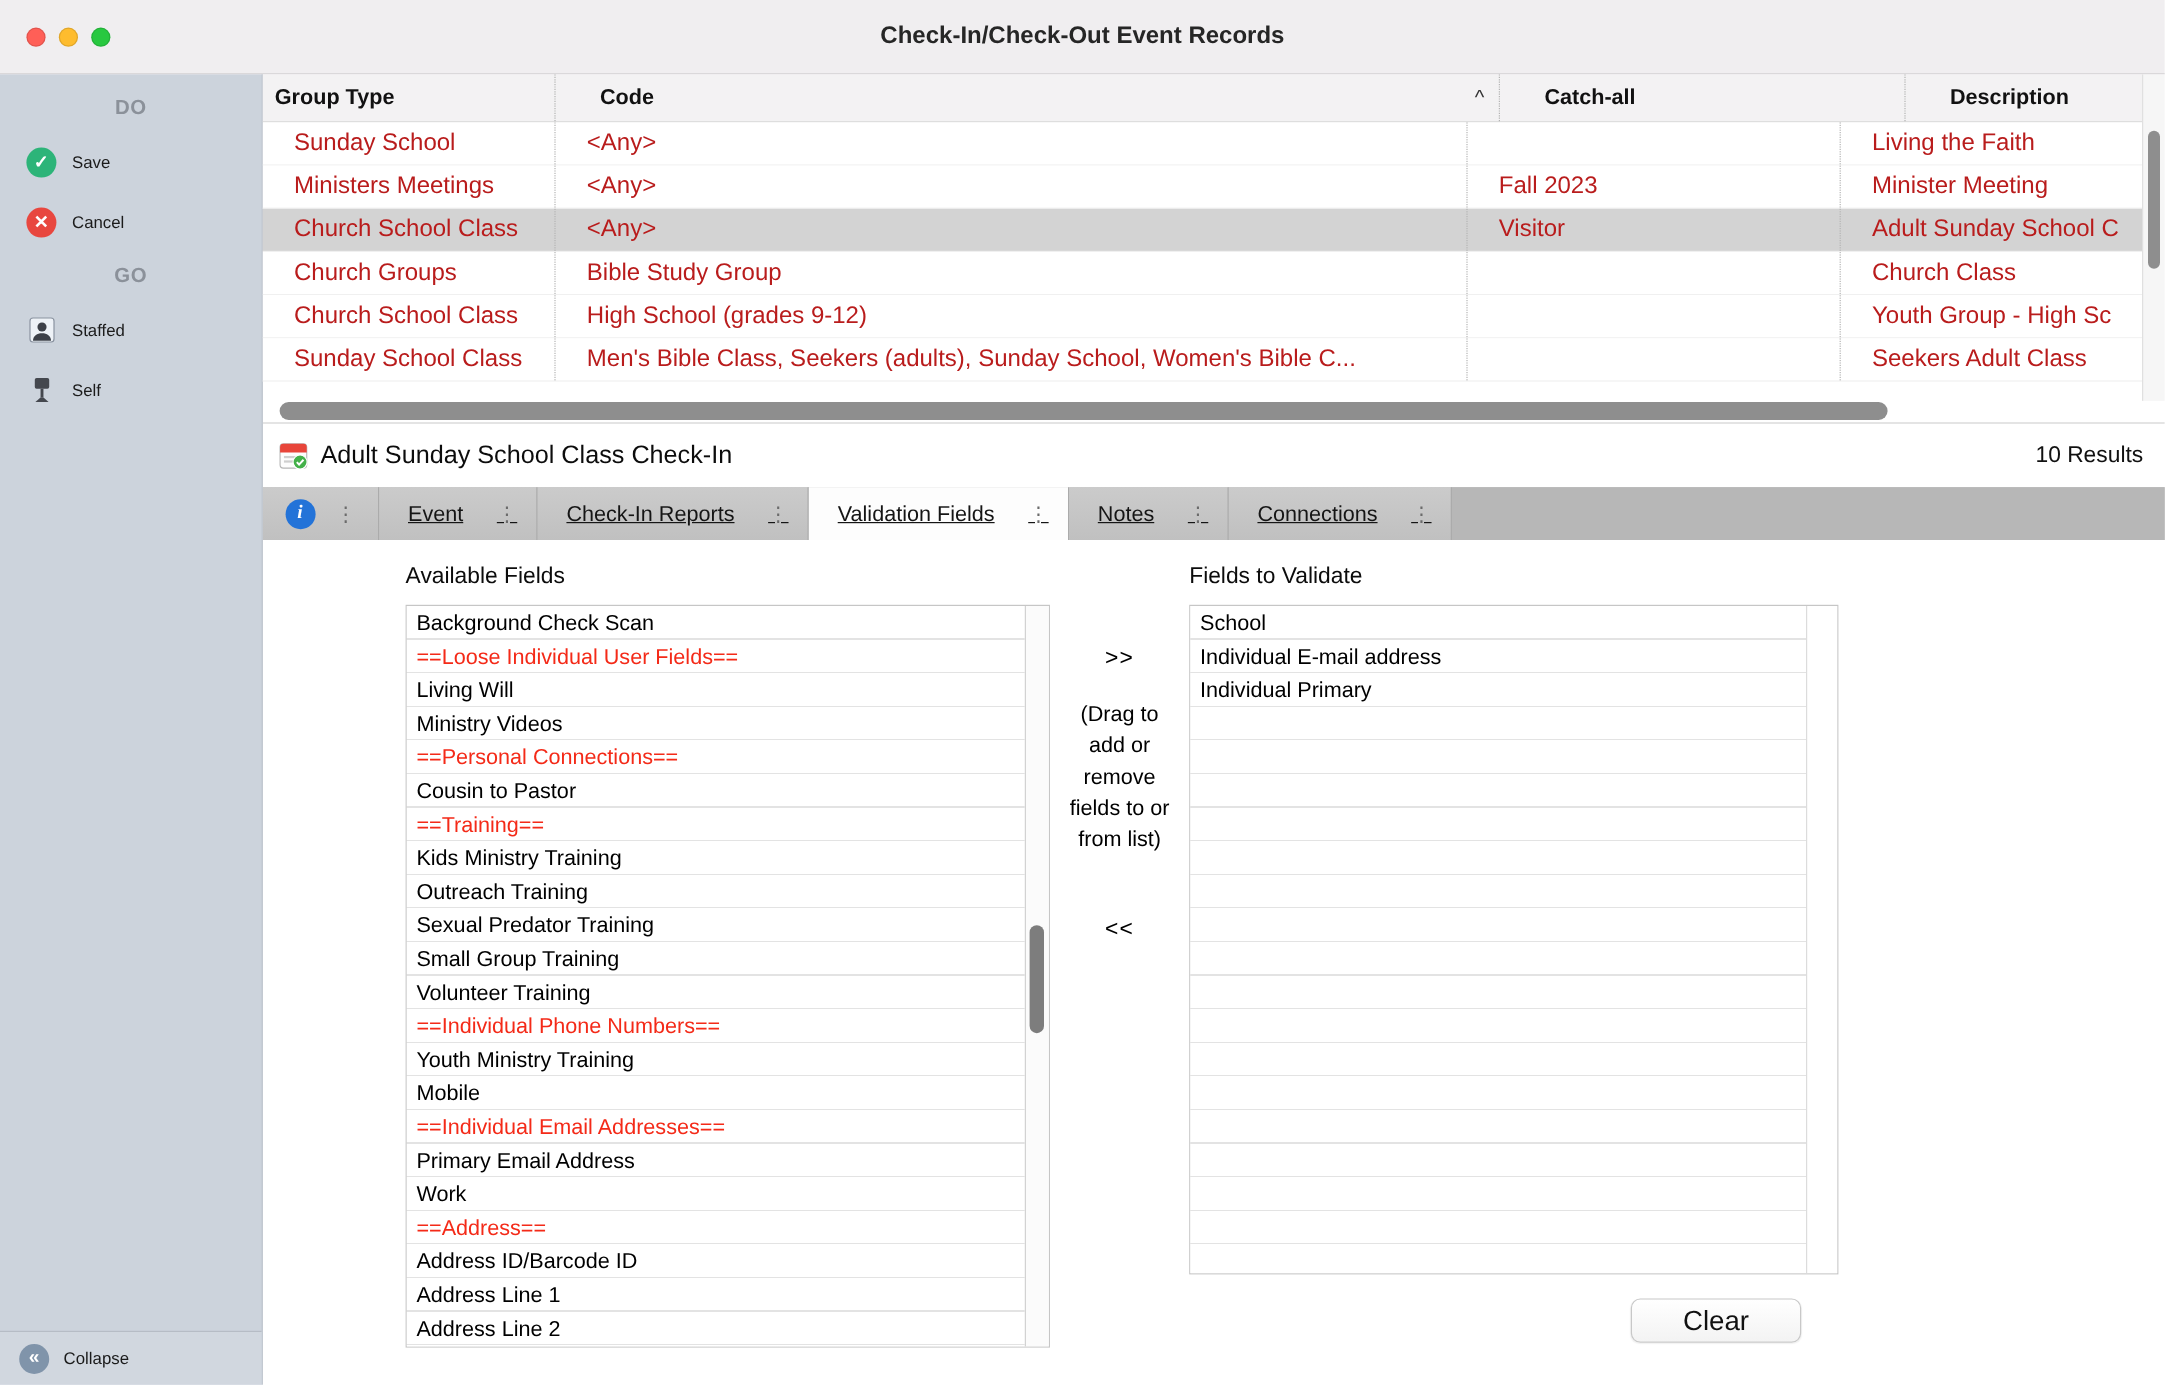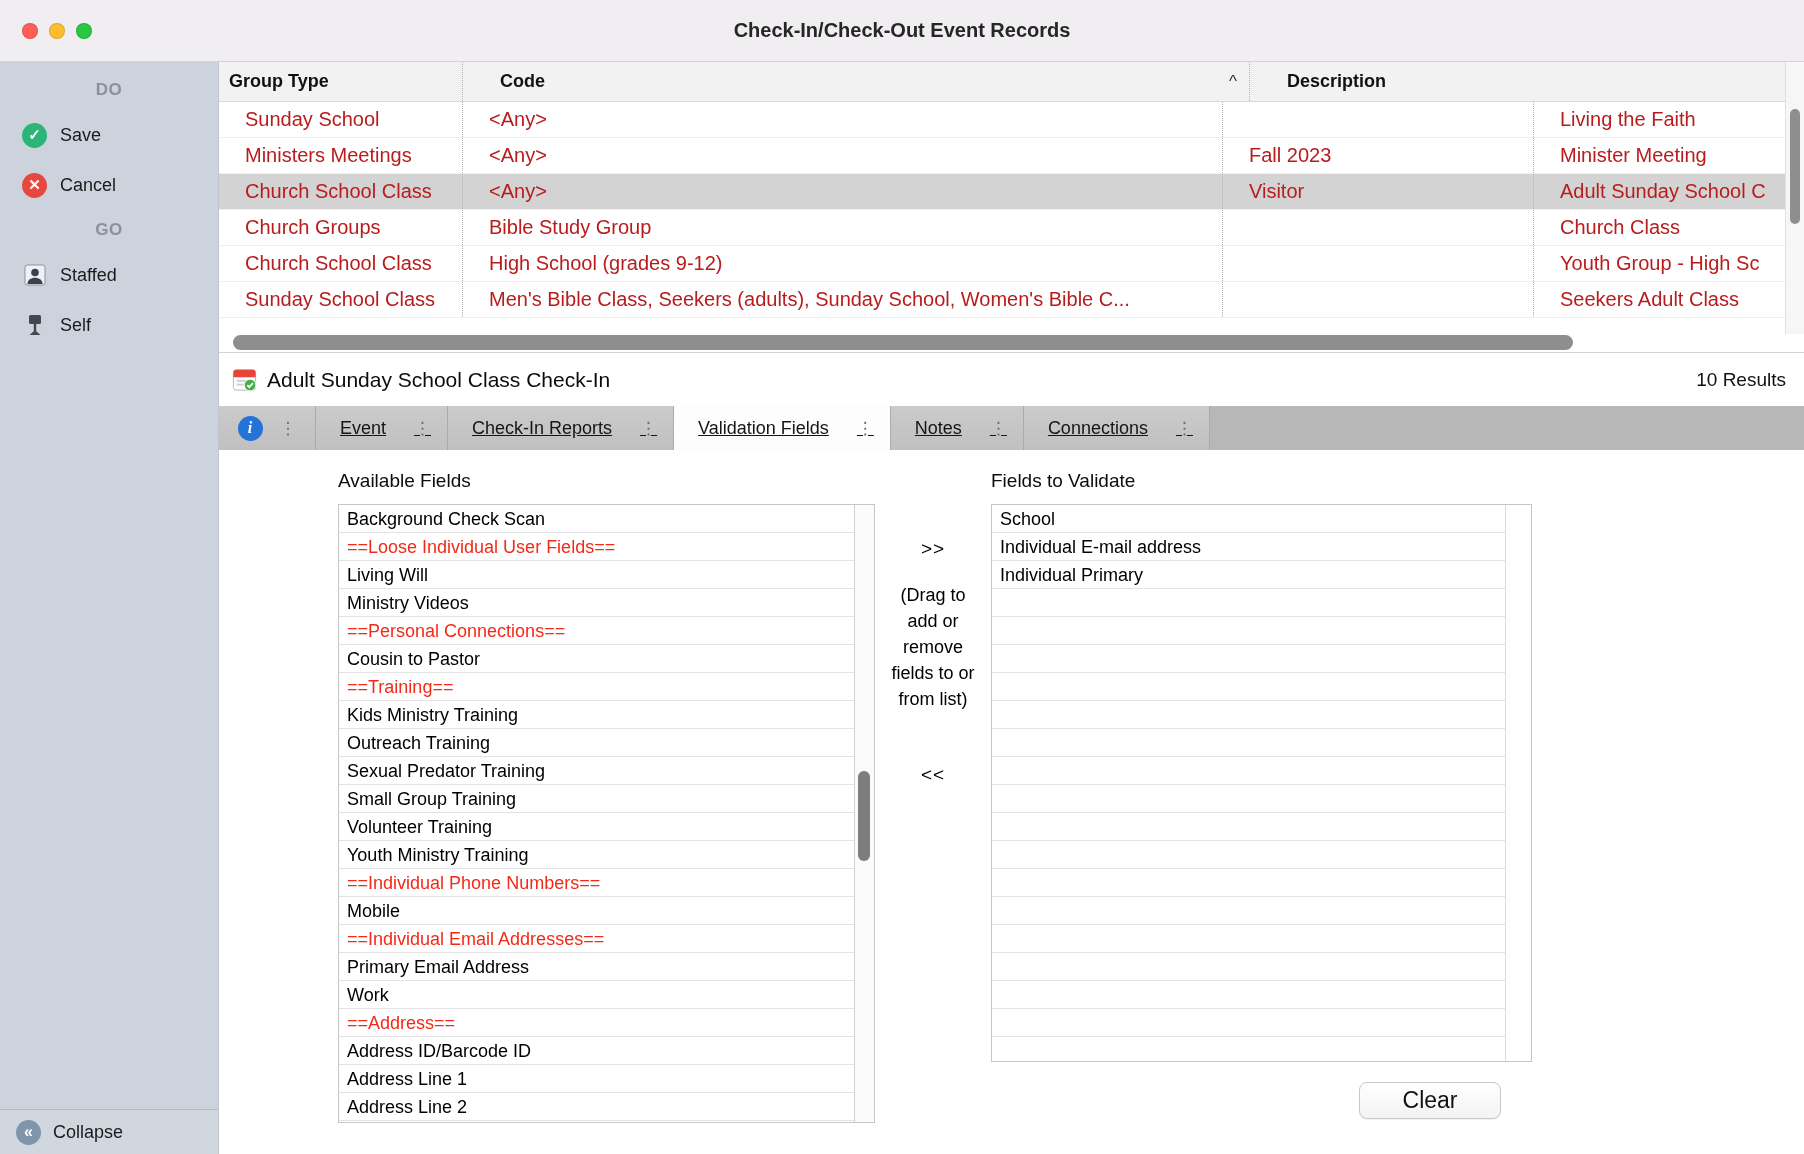--- a/index.html
+++ b/index.html
@@ -17,21 +17,21 @@
   .win-title { font-size: 20px; font-weight: bold; color: #262626; }
 
   .main { display: flex; height: 1092px; }
 
   
   .sidebar { position: relative; width: 219px; flex: none; background: #ccd3dc;
              border-right: 1px solid #bfc5cd; padding-top: 8px; }
   .side-header { height: 40px; line-height: 40px; text-align: center; font-weight: bold;
                  color: #8b919a; font-size: 17px; letter-spacing: 0.5px; }
   .side-item { height: 50px; display: flex; align-items: center; gap: 13px; padding-left: 22px; cursor: default; }
-  .side-label { font-size: 18px; color: #1b1b1b; }
+  .side-label { font-size: 14px; color: #1b1b1b; }
   .ci { width: 25px; height: 25px; border-radius: 50%; color: #fff; font-size: 15px; font-weight: bold;
         display: flex; align-items: center; justify-content: center; flex: none; }
   .ci-green { background: #2db479; } .ci-red { background: #e8473f; }
   .ci-blue { background: #8094aa; font-size: 16px; }
   .svg-icon { width: 25px; display: flex; justify-content: center; flex: none; }
   .collapse-bar { position: absolute; left: 0; right: 0; bottom: 0; height: 45px; background: #d1d7df;
                   border-top: 1px solid #b6bcc5; display: flex; align-items: center; gap: 12px; padding-left: 16px; }
 
   
   .content { flex: 1; min-width: 0; display: flex; flex-direction: column; background: #fff; }
@@ -162,20 +162,23 @@
 
       <div class="table-area">
         <div class="thead">
           <div class="th c1">
             <span>Group Type</span>
           </div>
           <div class="th c2">
             <span>Code</span>
             <span class="sort">^</span>
           </div>
+          <div class="th c3">
+            <span>Catch-all</span>
+          </div>
           <div class="th c4">
             <span>Description</span>
           </div>
         </div>
         <div class="tbody">
 
             <div class="trow">
               <div class="td">Sunday School</div>
               <div class="td">&lt;Any&gt;</div>
               <div class="td"></div>
@@ -300,23 +303,23 @@
                 <div class="list-item">Kids Ministry Training</div>
 
                 <div class="list-item">Outreach Training</div>
 
                 <div class="list-item">Sexual Predator Training</div>
 
                 <div class="list-item">Small Group Training</div>
 
                 <div class="list-item">Volunteer Training</div>
 
+                <div class="list-item red">==Individual Phone Numbers==</div>
+
                 <div class="list-item">Youth Ministry Training</div>
-
-                <div class="list-item red">==Individual Phone Numbers==</div>
 
                 <div class="list-item">Mobile</div>
 
                 <div class="list-item red">==Individual Email Addresses==</div>
 
                 <div class="list-item">Primary Email Address</div>
 
                 <div class="list-item">Work</div>
 
                 <div class="list-item red">==Address==</div>

